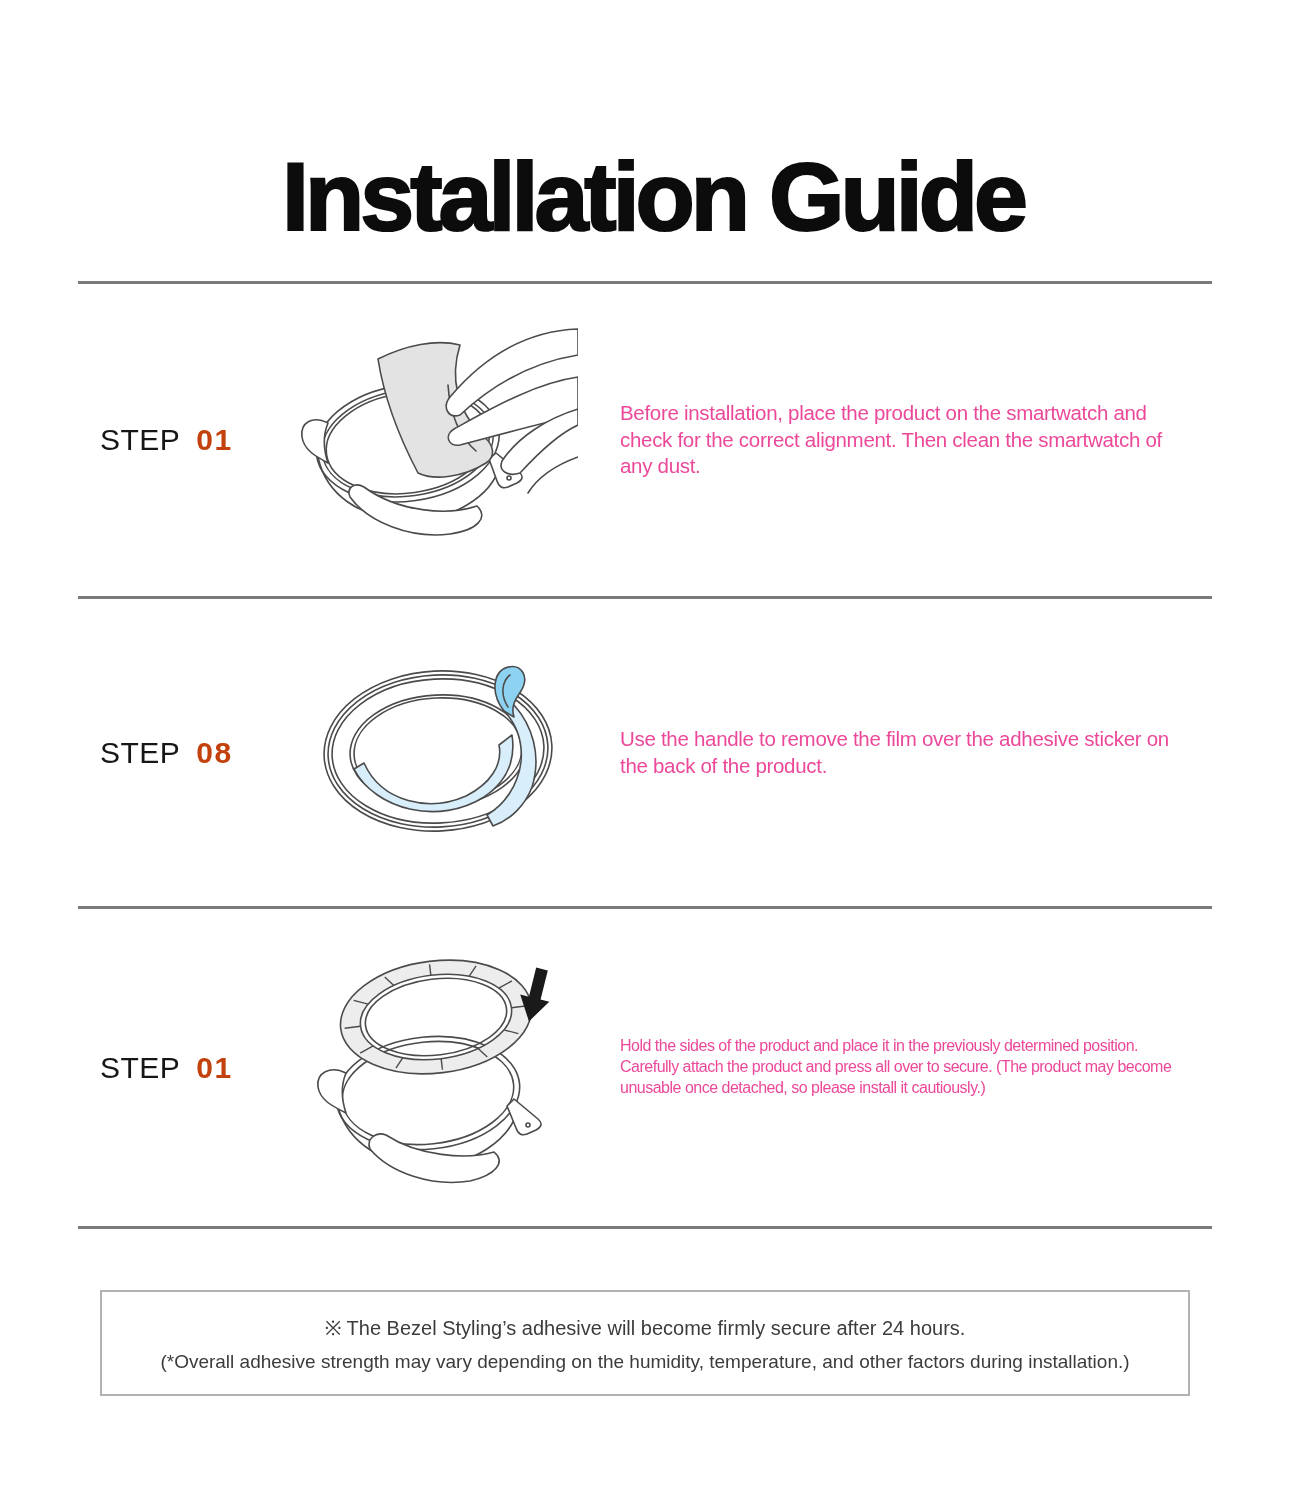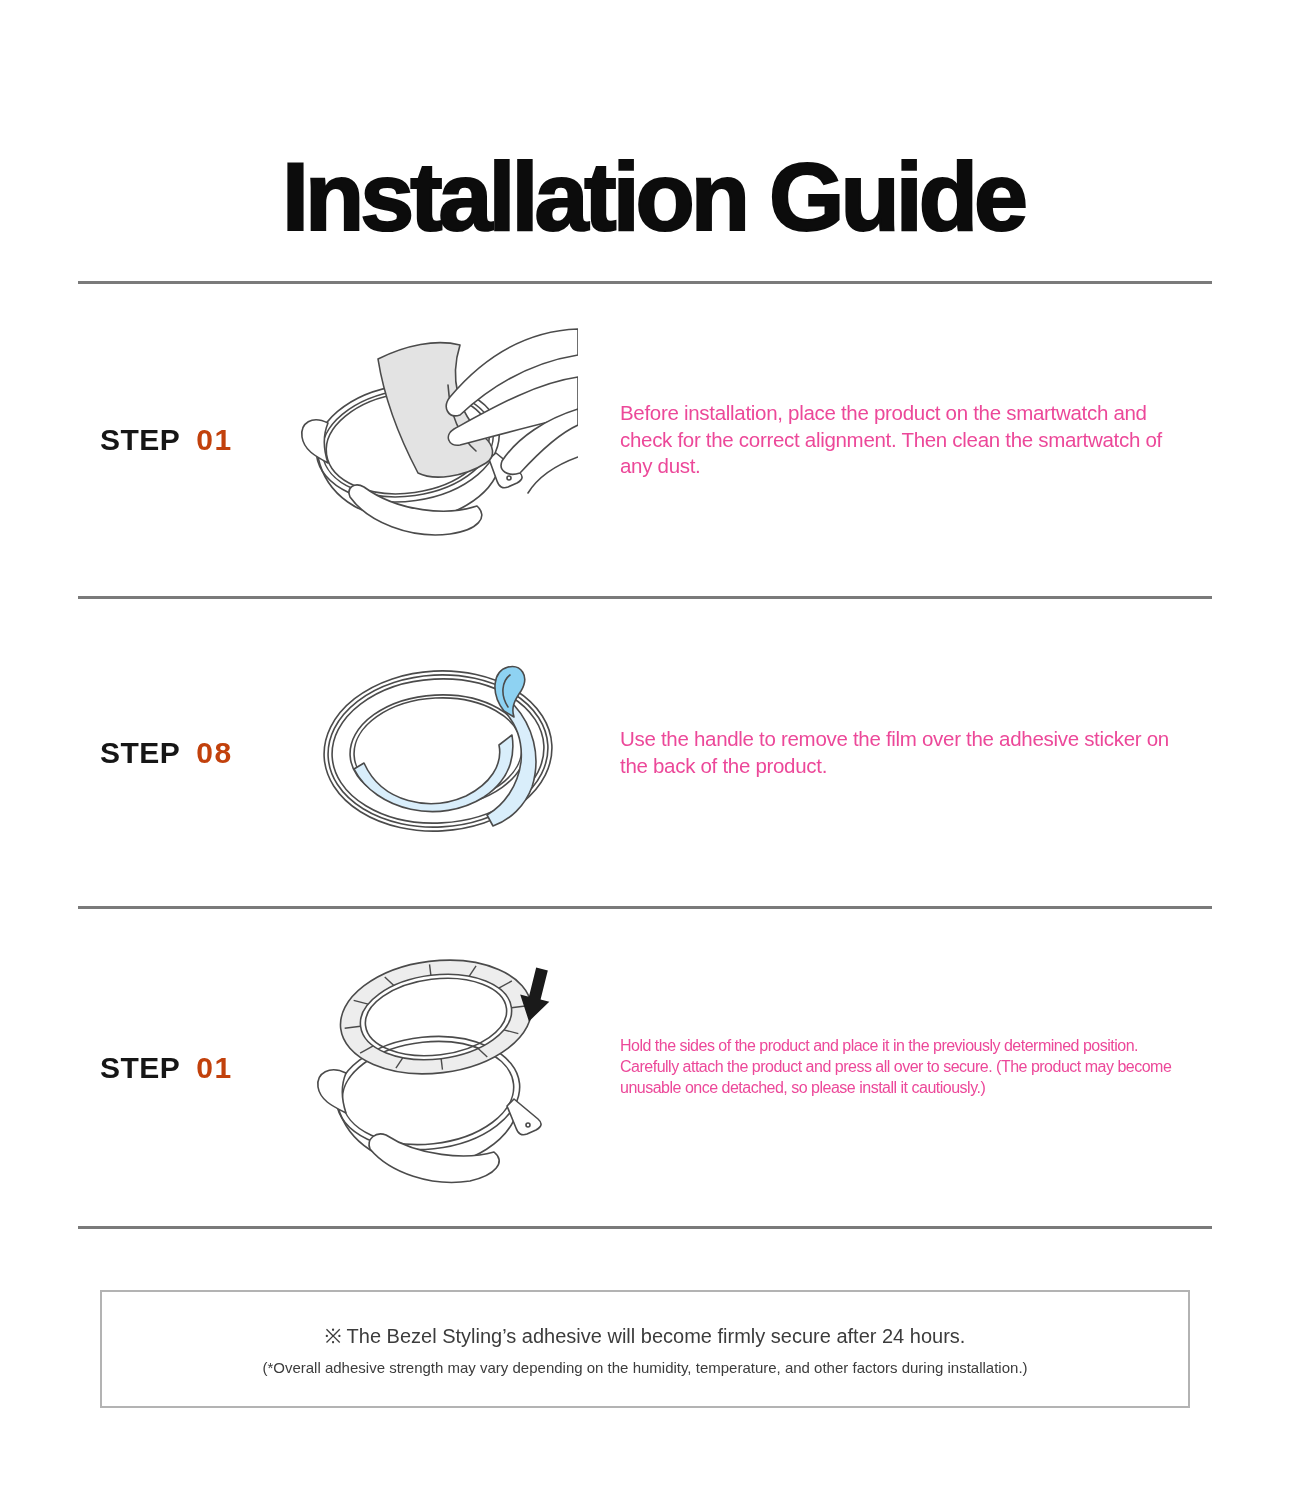--- a/index.html
+++ b/index.html
@@ -18,32 +18,32 @@
   #divider-3{top:906px}
   #divider-4{top:1226px}
   .step{
     position:absolute;left:0;width:1290px;box-sizing:border-box;padding-left:100px;
     display:grid;grid-template-columns:185px 335px 560px;align-items:center;
   }
   #step-1{top:284px;height:312px}
   #step-2{top:599px;height:307px}
   #step-3{top:909px;height:317px}
   .step-label{font-size:30px;color:#161616;display:flex;gap:16px;align-items:baseline;white-space:nowrap}
-  .step-label .word{font-weight:700;letter-spacing:.5px}
+  .step-label .word{font-weight:400;letter-spacing:.5px}
   .step-label .num{font-weight:bold;letter-spacing:1.5px;color:#c2410c}
   .step-illustration{display:flex;justify-content:center;align-items:center;margin-right:30px}
   .step-text{margin:0;font-size:20.5px;line-height:1.3;letter-spacing:-0.3px;color:#ec4899}
   #step-3 .step-text{font-size:16px;letter-spacing:-0.5px}
   .note-box{
-    position:absolute;left:100px;top:1290px;width:1090px;height:118px;
+    position:absolute;left:100px;top:1290px;width:1090px;height:106px;
     border:2px solid #b3b3b3;box-sizing:border-box;
     display:flex;flex-direction:column;justify-content:center;align-items:center;gap:10px;
   }
   .note-line1{font-size:20px;color:#3c3c3c}
-  .note-line2{font-size:15px;color:#3c3c3c}
+  .note-line2{font-size:19px;color:#3c3c3c}
   svg .ln{fill:none;stroke:#4b4b4b;stroke-width:1.6;stroke-linecap:round;stroke-linejoin:round}
   svg .wh{fill:#ffffff;stroke:#4b4b4b;stroke-width:1.6;stroke-linejoin:round}
 </style>
 </head>
 <body>
 
 <h1 class="title">Installation Guide</h1>
 
 <div class="divider" id="divider-1"></div>
 <div class="divider" id="divider-2"></div>

